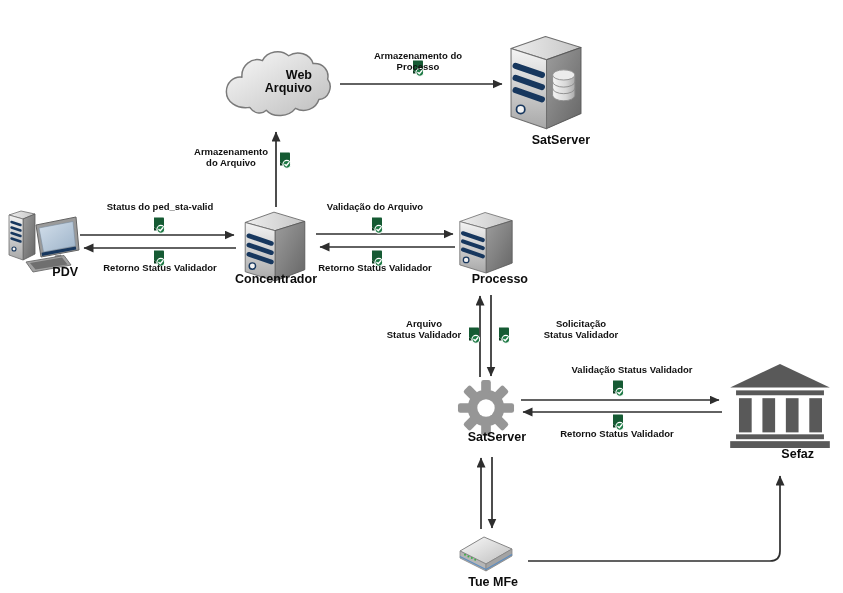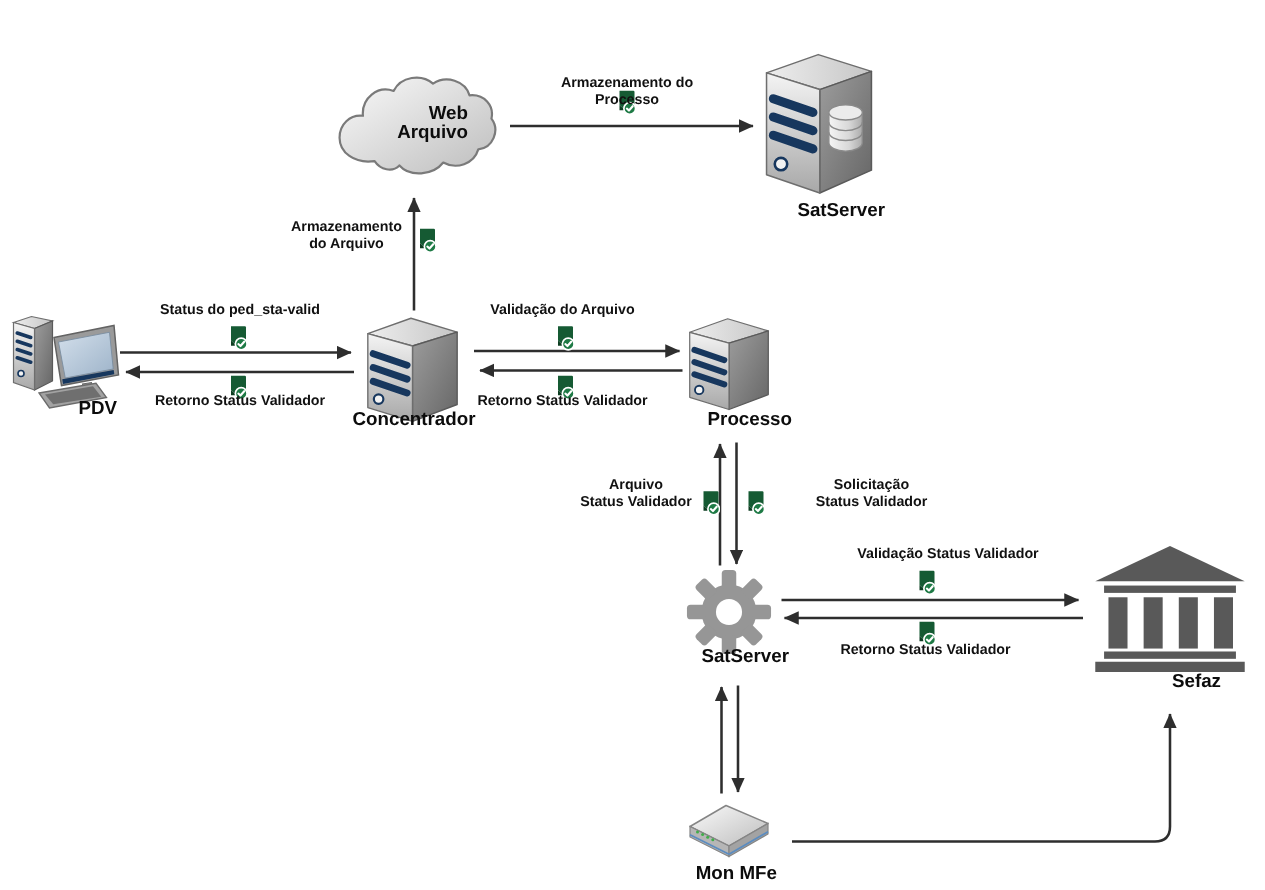--- a/index.html
+++ b/index.html
@@ -270,15 +270,15 @@
   <div class="nlabel" style="left:240px;top:69px;width:72px">
     <div>Web</div>
     <div>Arquivo</div>
   </div>
   <div class="nlabel" style="left:505px;top:134px;width:85px">SatServer</div>
   <div class="nlabel" style="left:16px;top:266px;width:62px">PDV</div>
   <div class="nlabel" style="left:227px;top:273px;width:90px">Concentrador</div>
   <div class="nlabel" style="left:448px;top:273px;width:80px">Processo</div>
   <div class="nlabel" style="left:446px;top:431px;width:80px">SatServer</div>
   <div class="nlabel" style="left:750px;top:448px;width:64px">Sefaz</div>
-  <div class="nlabel" style="left:454px;top:576px;width:64px">Mon MFe</div>
+  <div class="nlabel" style="left:454px;top:576px;width:64px">Tue MFe</div>
 
 </div>
 
 </body></html>

